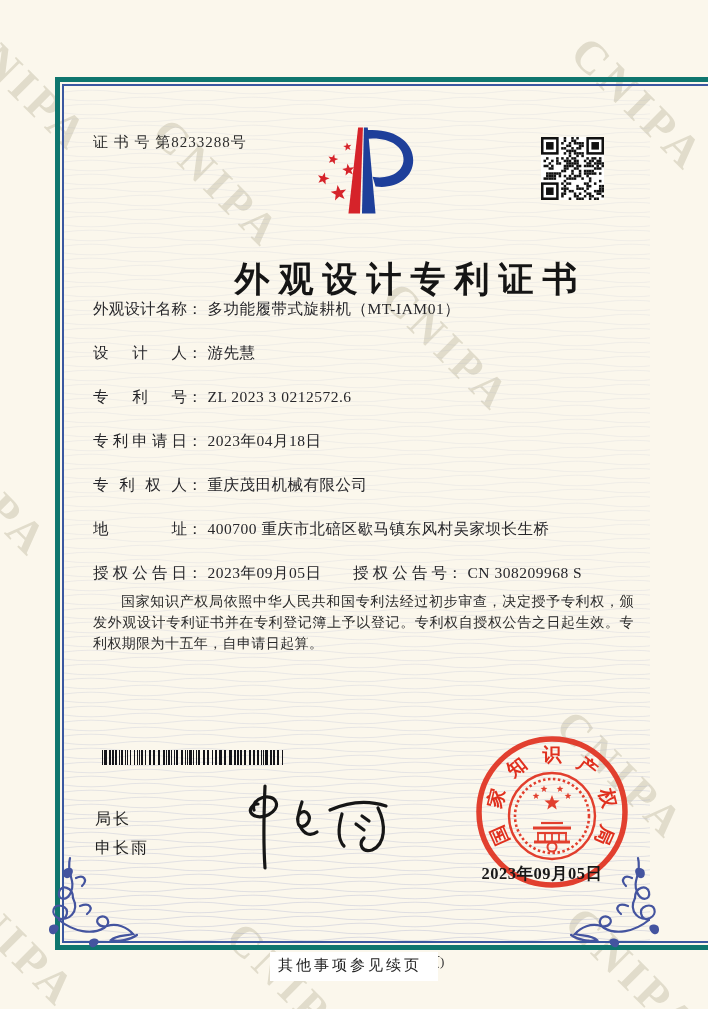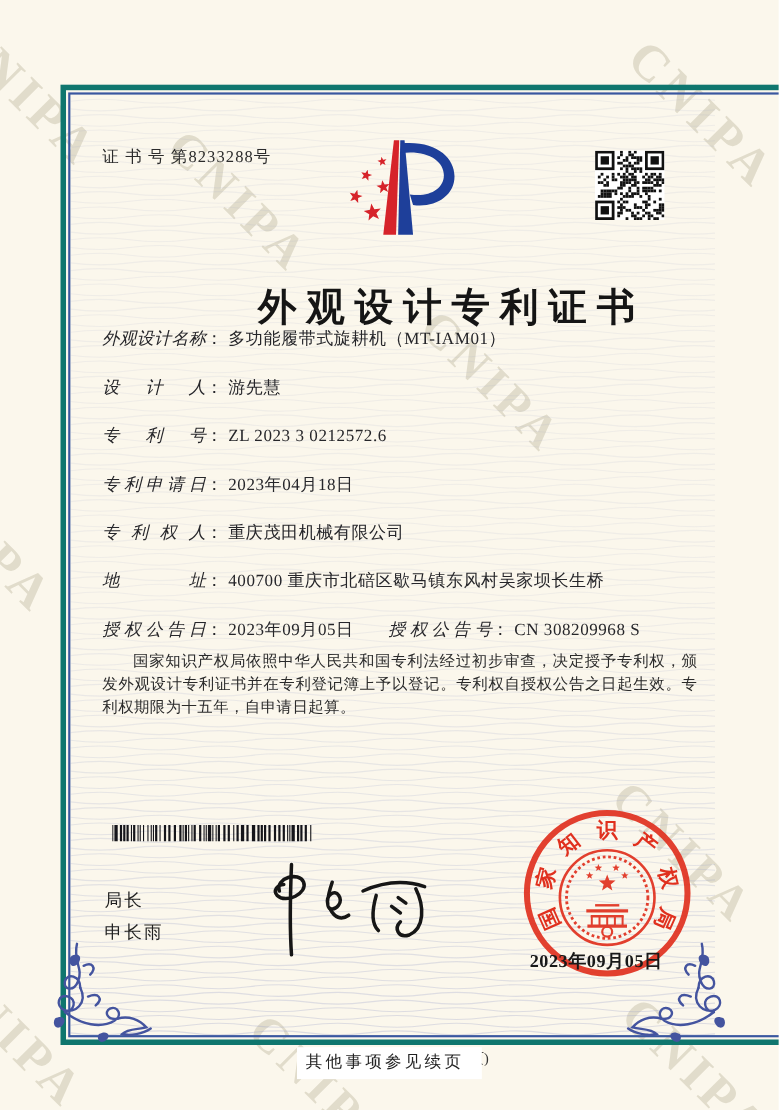--- a/index.html
+++ b/index.html
@@ -44,21 +44,20 @@
     position:absolute; top:138px; left:0; width:100%;
     text-align:center; font-size:35px; font-weight:bold;
     letter-spacing:9px; text-indent:9px; color:#151515;margin-top:36px;
   }
 
   .fields { position:absolute; left:33px; top:216px; width:560px; }
   .field-row { position:relative; line-height:21px; margin-bottom:23px; font-size:15.5px; color:#26262a; white-space:nowrap; }
   .flabel {
     display:inline-block; width:94px; text-align:justify; text-align-last:justify;
     vertical-align:top;
-    font-style:italic;
   }
   .fcolon { display:inline-block; }
   .fvalue { display:inline-block; margin-left:5px; letter-spacing:0.5px; }
   .grant-no-group { position:absolute; left:260px; top:0; }
 
   .paragraphs {
     position:absolute; left:33px; top:509px; width:541px;
     font-size:14px; line-height:21px; color:#2a2a2a; text-align:justify;
   }
   .paragraphs p { text-indent:2em; letter-spacing:0.4px; }

